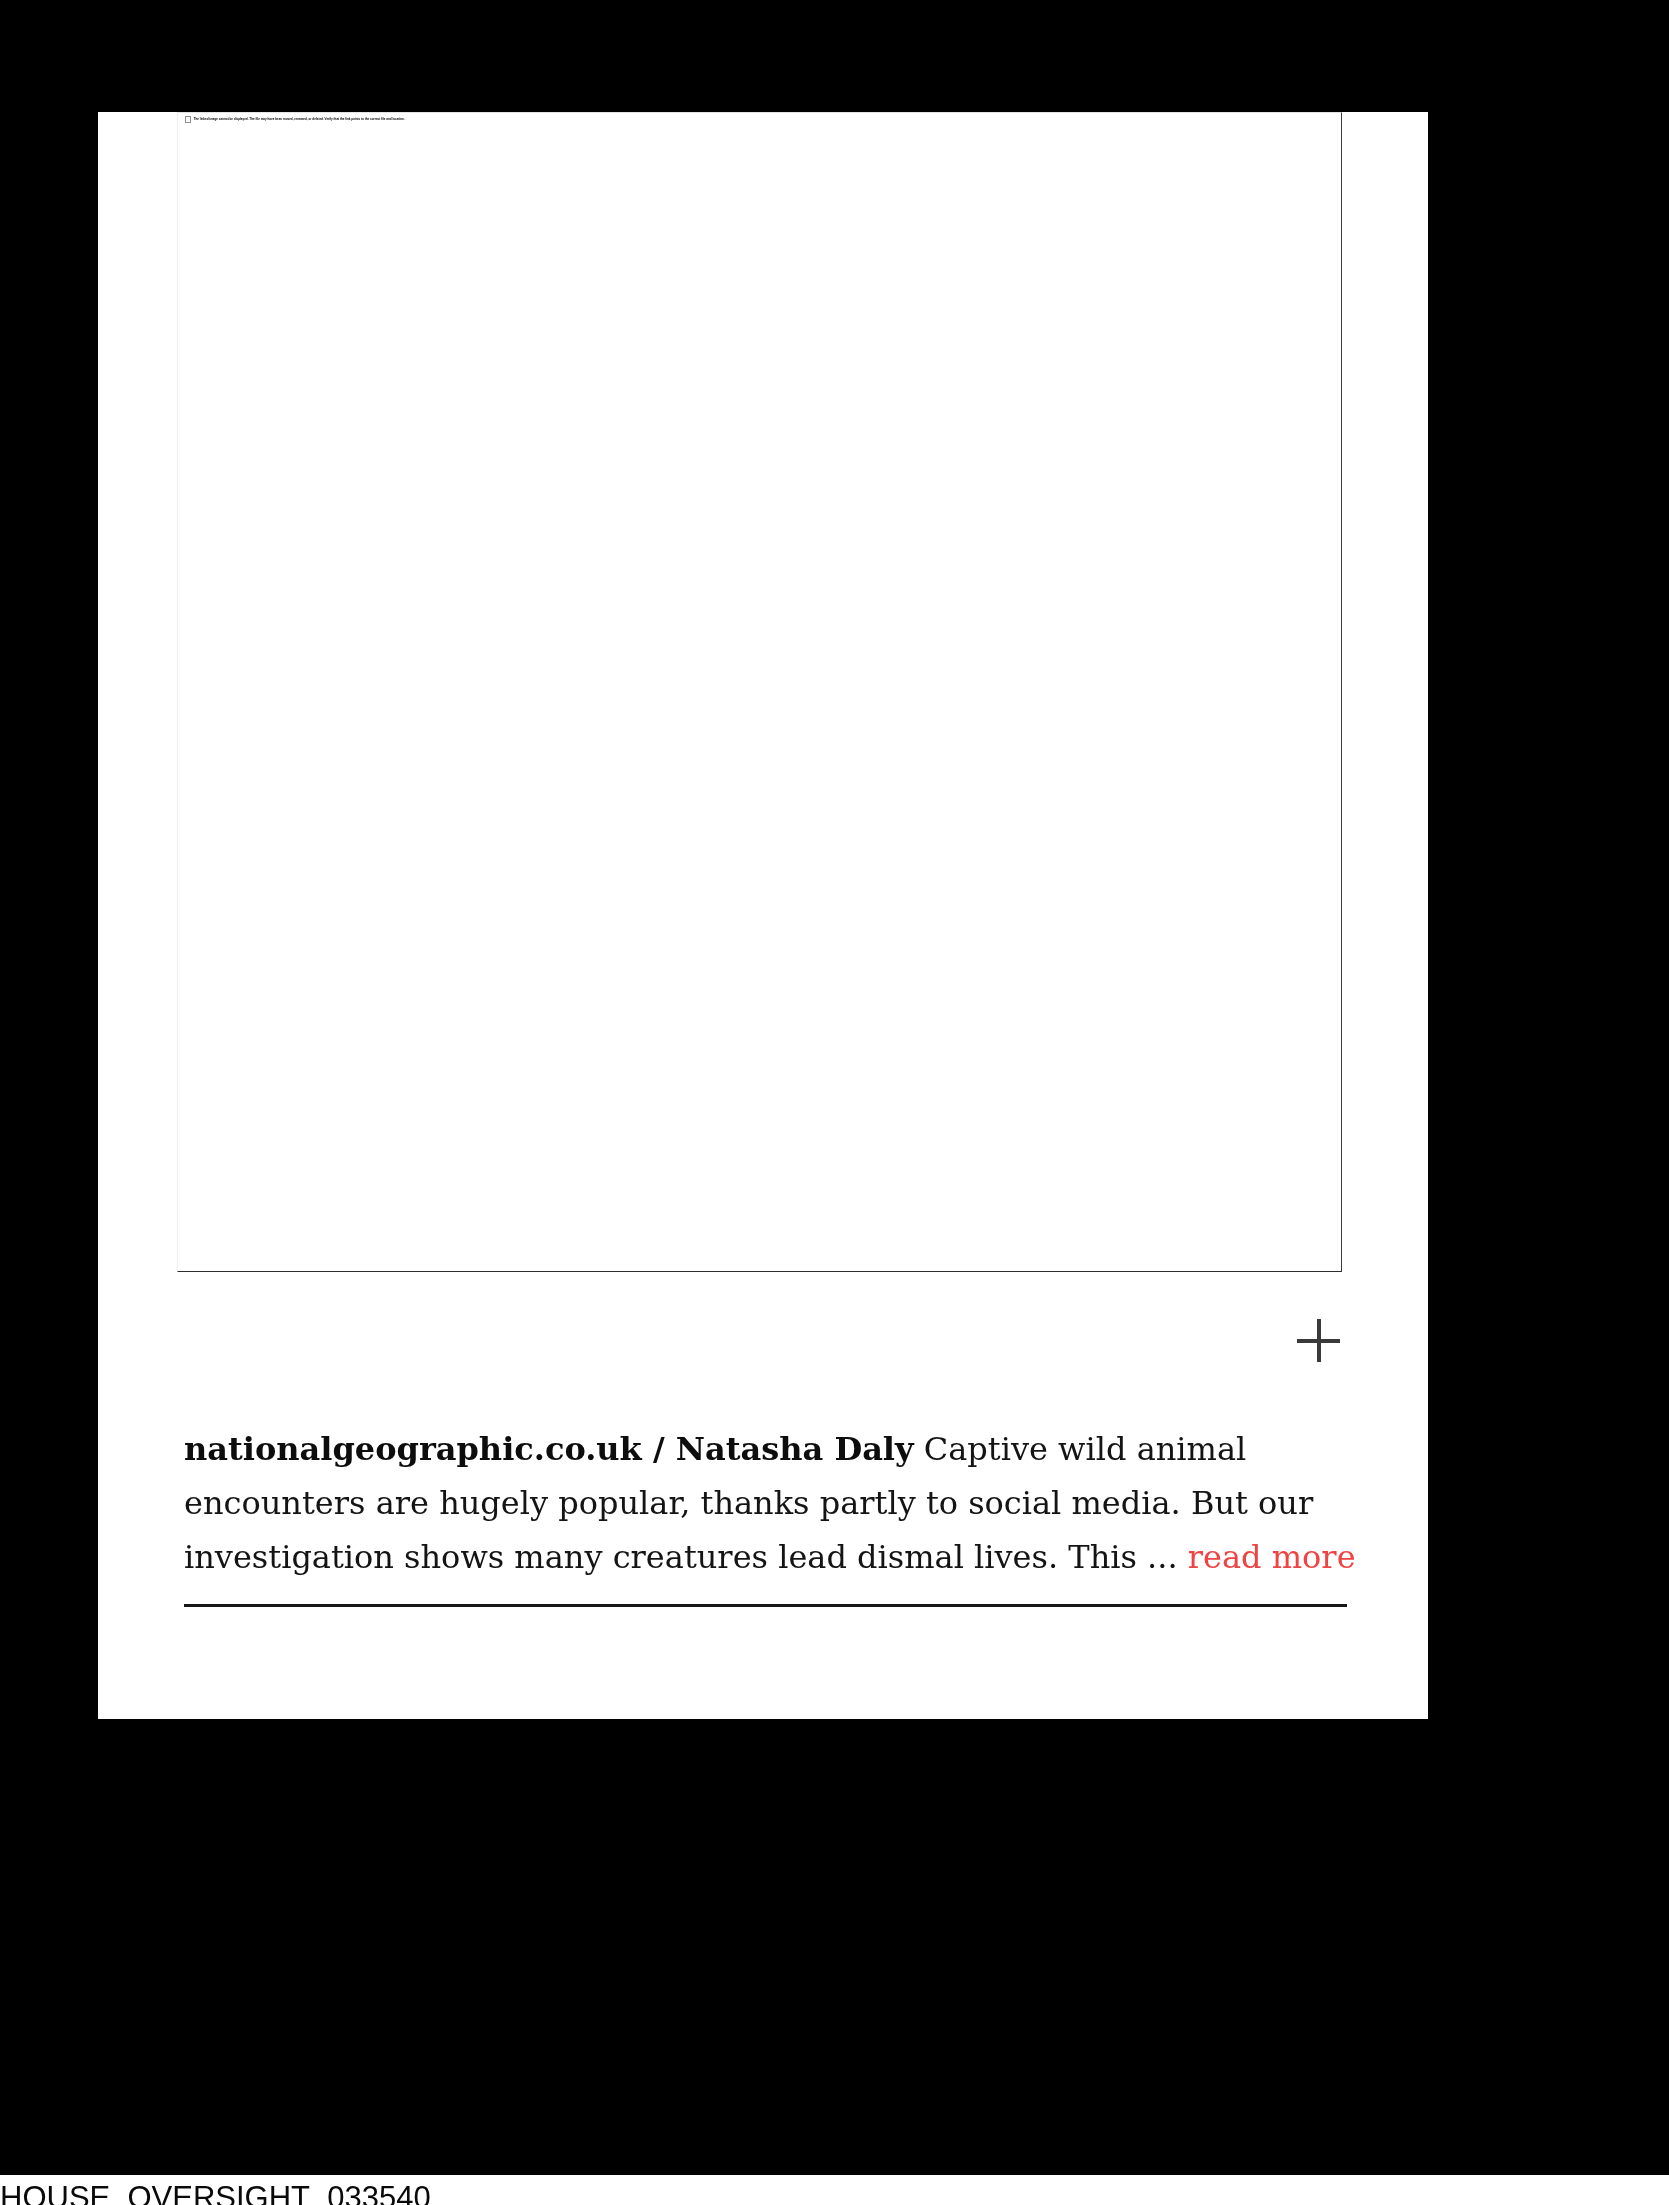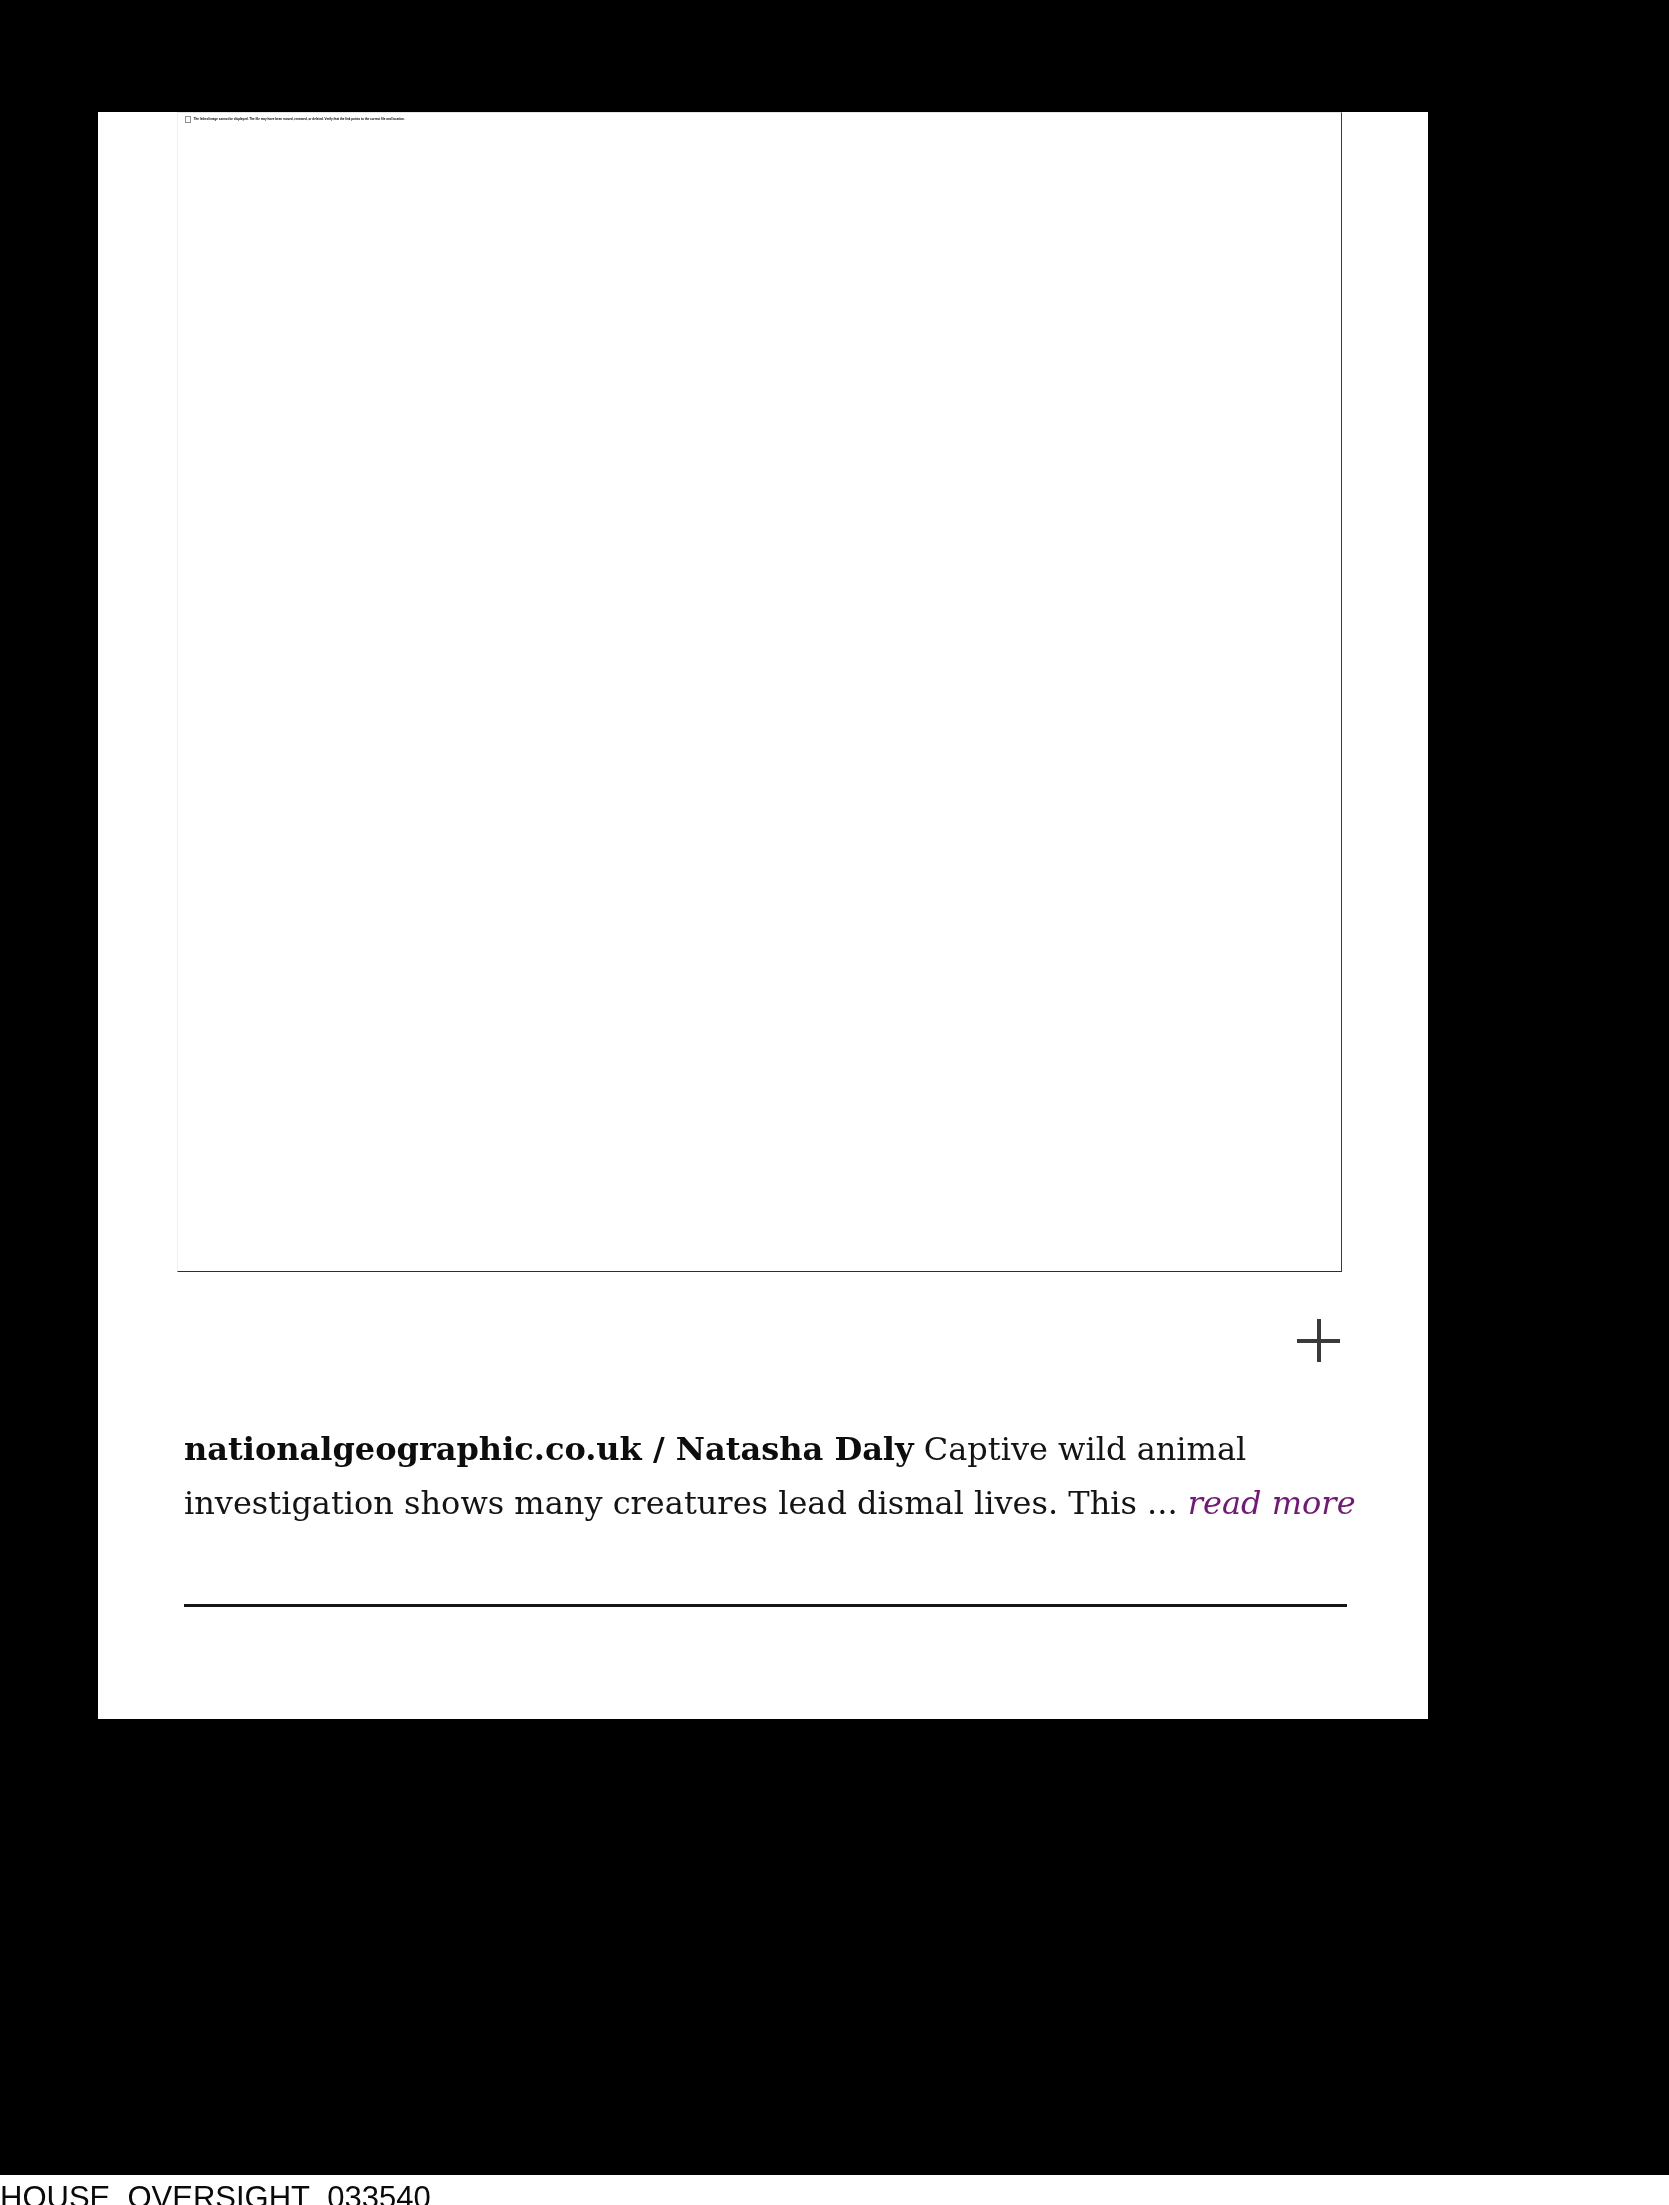--- a/index.html
+++ b/index.html
@@ -91,24 +91,23 @@
     left: 86px; top: 1310px;
     width: 1172px;
     font-family: "DejaVu Serif", "Liberation Serif", serif;
     font-size: 32px;
     line-height: 54px;
     color: #141414;
   }
   .article .line { display: block; white-space: nowrap; }
   .article .src { font-weight: bold; color: #0d0d0d; }
   .article .read-more {
-    color: #701a75;
+    color: #ef4444;
     text-decoration: none;
     cursor: pointer;
-    font-style: italic;
   }
   
   .rule {
     position: absolute;
     left: 86px; top: 1492px;
     width: 1163px; height: 2.6px;
     background: #161616;
   }
   
   .footer-strip {
@@ -144,20 +143,21 @@
       </div>
     </div>
 
     <div class="plus">
       <span class="bar-h"></span>
       <span class="bar-v"></span>
     </div>
 
     <div class="article">
       <span class="line"><span class="src">nationalgeographic.co.uk / Natasha Daly</span><span> Captive wild animal</span></span>
+      <span class="line">encounters are hugely popular, thanks partly to social media. But our</span>
       <span class="line"><span>investigation shows many creatures lead dismal lives. This ... </span><a class="read-more">read more</a></span>
     </div>
 
     <div class="rule"></div>
 
   </div>
 
   <div class="footer-strip">
     <span class="bates">HOUSE_OVERSIGHT_033540</span>
   </div>

